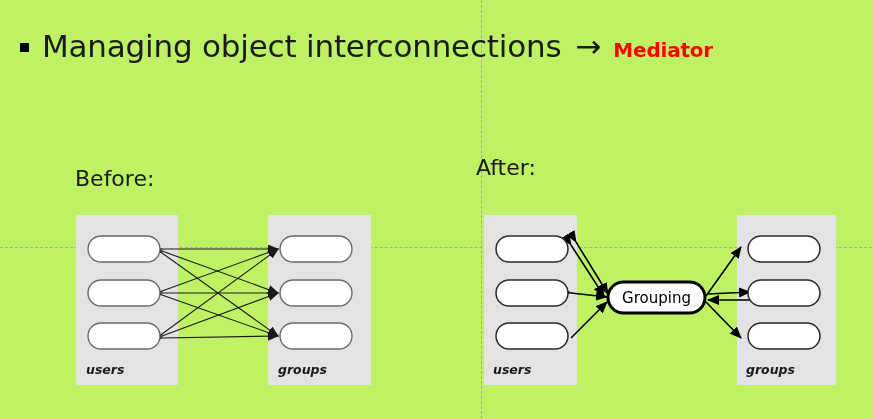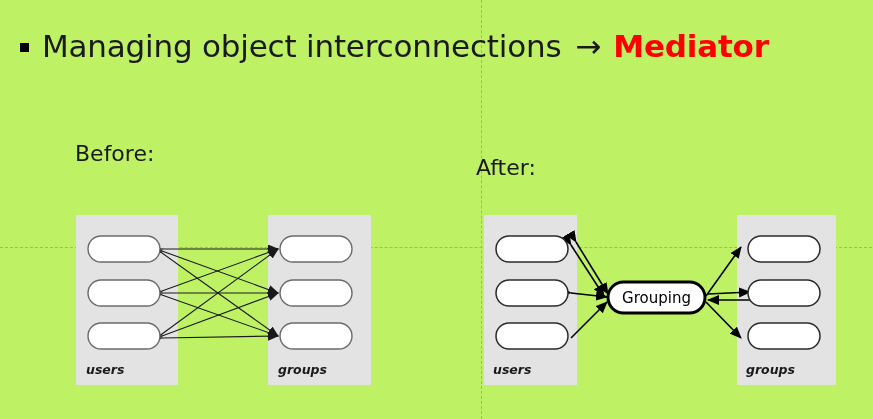--- a/index.html
+++ b/index.html
@@ -59,21 +59,21 @@
     color: #1a1a1a;
     letter-spacing: -0.2px;
   }
   .headline-arrow {
     font-size: 31px;
     color: #1a1a1a;
     margin: 0 12px 0 14px;
   }
   .headline-accent {
     font-family: "DejaVu Sans", sans-serif;
-    font-size: 31px;
+    font-size: 20px;
     font-weight: bold;
     color: #ff0000;
     letter-spacing: -0.2px;
   }
 
   
   .section-caption {
     position: absolute;
     font-family: "DejaVu Sans", sans-serif;
     font-size: 22px;
@@ -97,21 +97,21 @@
   <div class="guide-v" style="left:481px;"></div>
   <div class="guide-h" style="top:247px;"></div>
 
   <div class="headline">
     <span class="bullet-square"></span>
     <span class="headline-text">Managing object interconnections</span>
     <span class="headline-arrow">→</span>
     <span class="headline-accent">Mediator</span>
   </div>
 
-  <div class="section-caption" style="left:75px; top:141px;">Before:</div>
+  <div class="section-caption" style="left:75px; top:166px;">Before:</div>
 
   <div class="figure" style="left:70px; top:210px;">
     <svg width="320" height="185" viewBox="0 0 320 185" xmlns="http://www.w3.org/2000/svg">
       <defs>
         <marker id="ah-b" markerWidth="11" markerHeight="9" refX="10" refY="4.5" orient="auto" markerUnits="userSpaceOnUse">
           <path d="M0,0 L11,4.5 L0,9 Z" fill="#1a1a1a"></path>
         </marker>
       </defs>
 
       <rect x="6" y="5" width="102" height="170" fill="#e3e3e3"></rect>

